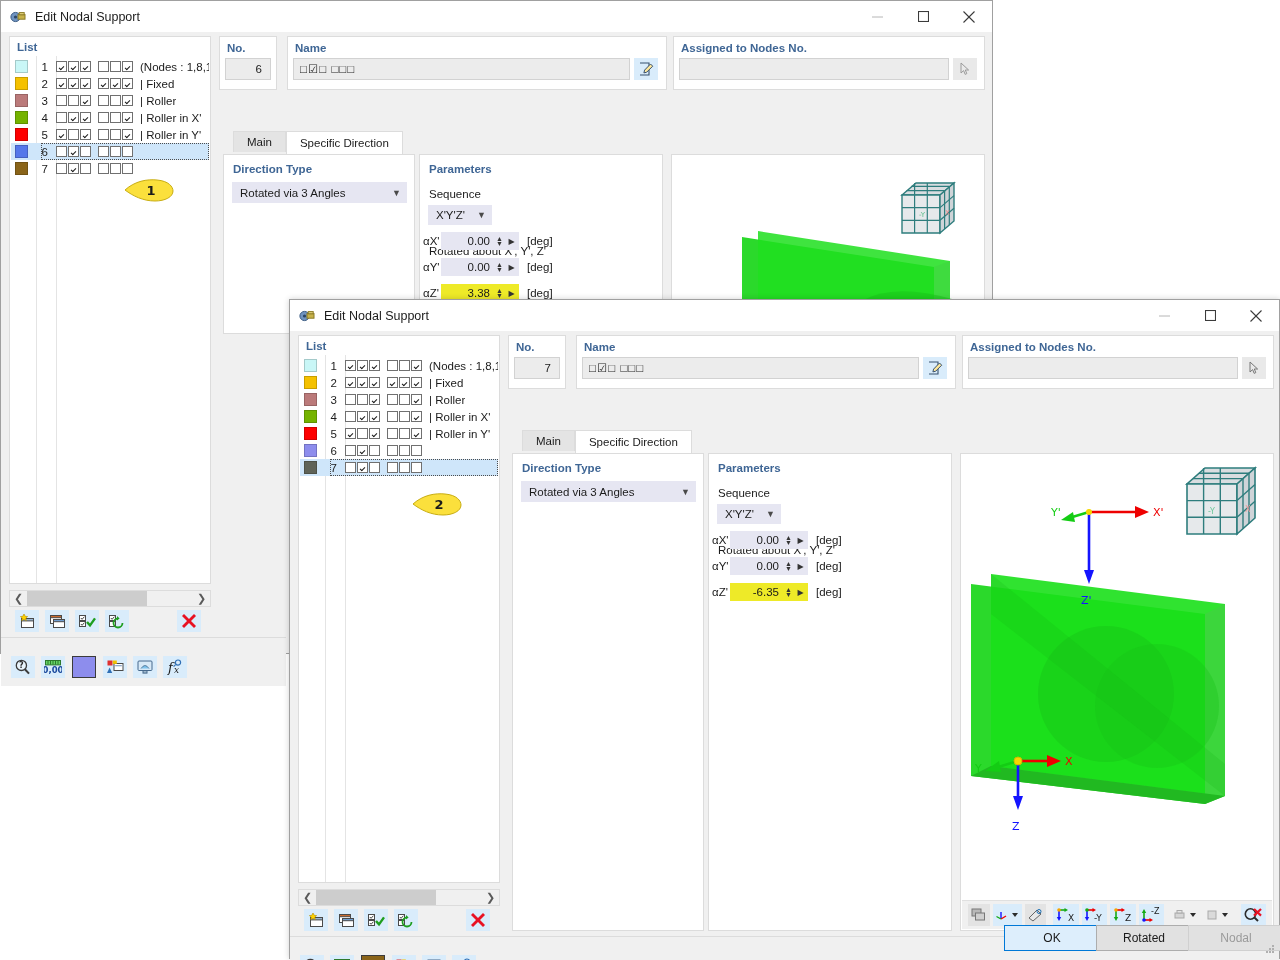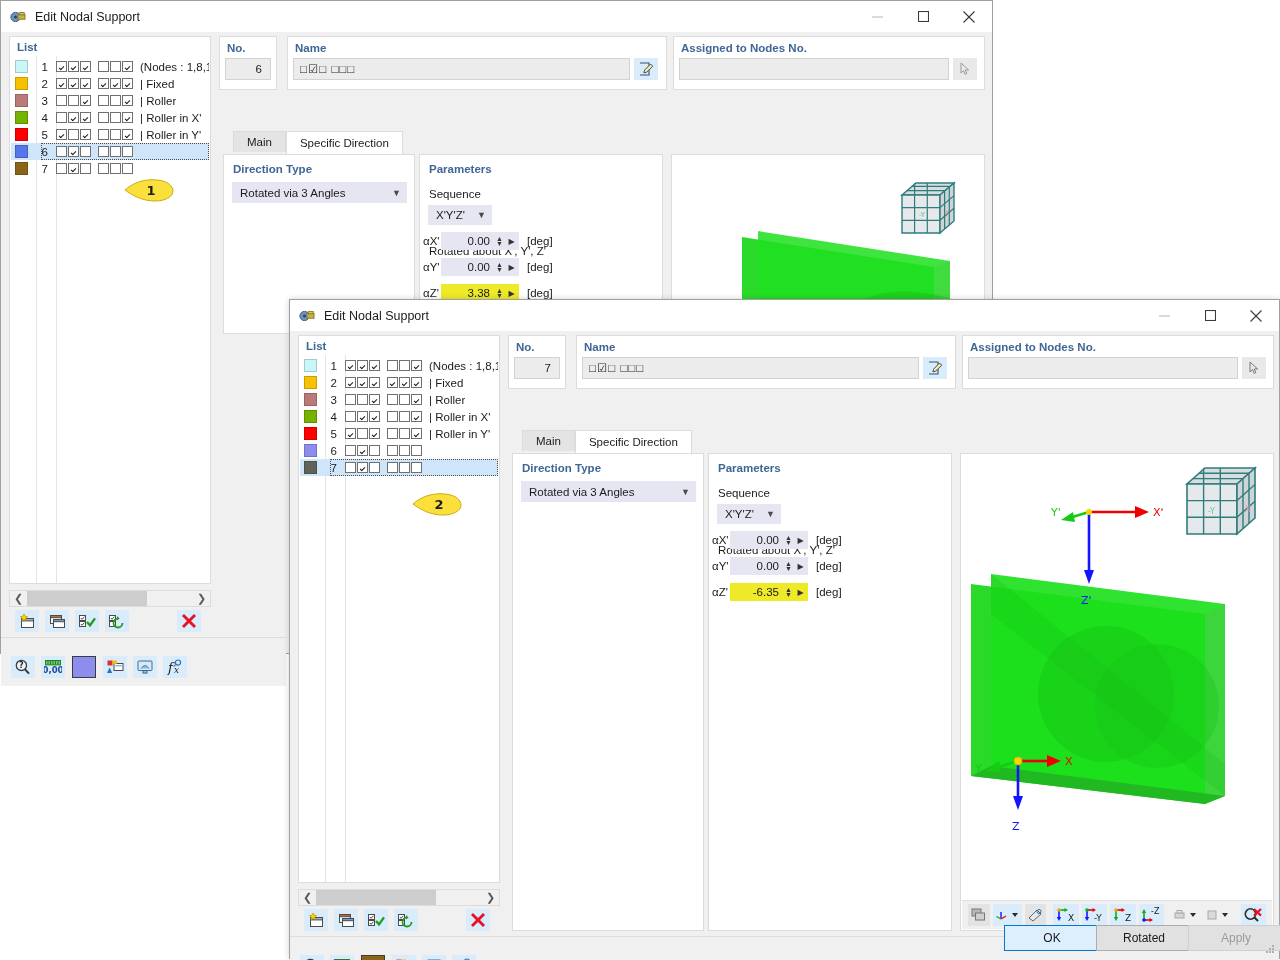--- a/index.html
+++ b/index.html
@@ -953,21 +953,21 @@
       </span>
     </div>
 
     <div class="btn default" style="position:absolute;left:714px;top:594px;width:86px;">
         <span>OK</span>
       </div>
     <div class="btn" style="position:absolute;left:806px;top:594px;width:86px;">
         <span>Rotated</span>
       </div>
     <div class="btn disabled" style="position:absolute;left:898px;top:594px;width:86px;">
-        <span>Apply</span>
+        <span>Nodal</span>
       </div>
 
     <span class="grip">
       <svg width="12" height="12" viewBox="0 0 12 12">
           <g fill="#b0b0b0">
             <rect x="8" y="8" width="2" height="2"></rect>
             <rect x="5" y="8" width="2" height="2"></rect>
             <rect x="8" y="5" width="2" height="2"></rect>
             <rect x="2" y="8" width="2" height="2"></rect>
             <rect x="8" y="2" width="2" height="2"></rect>

